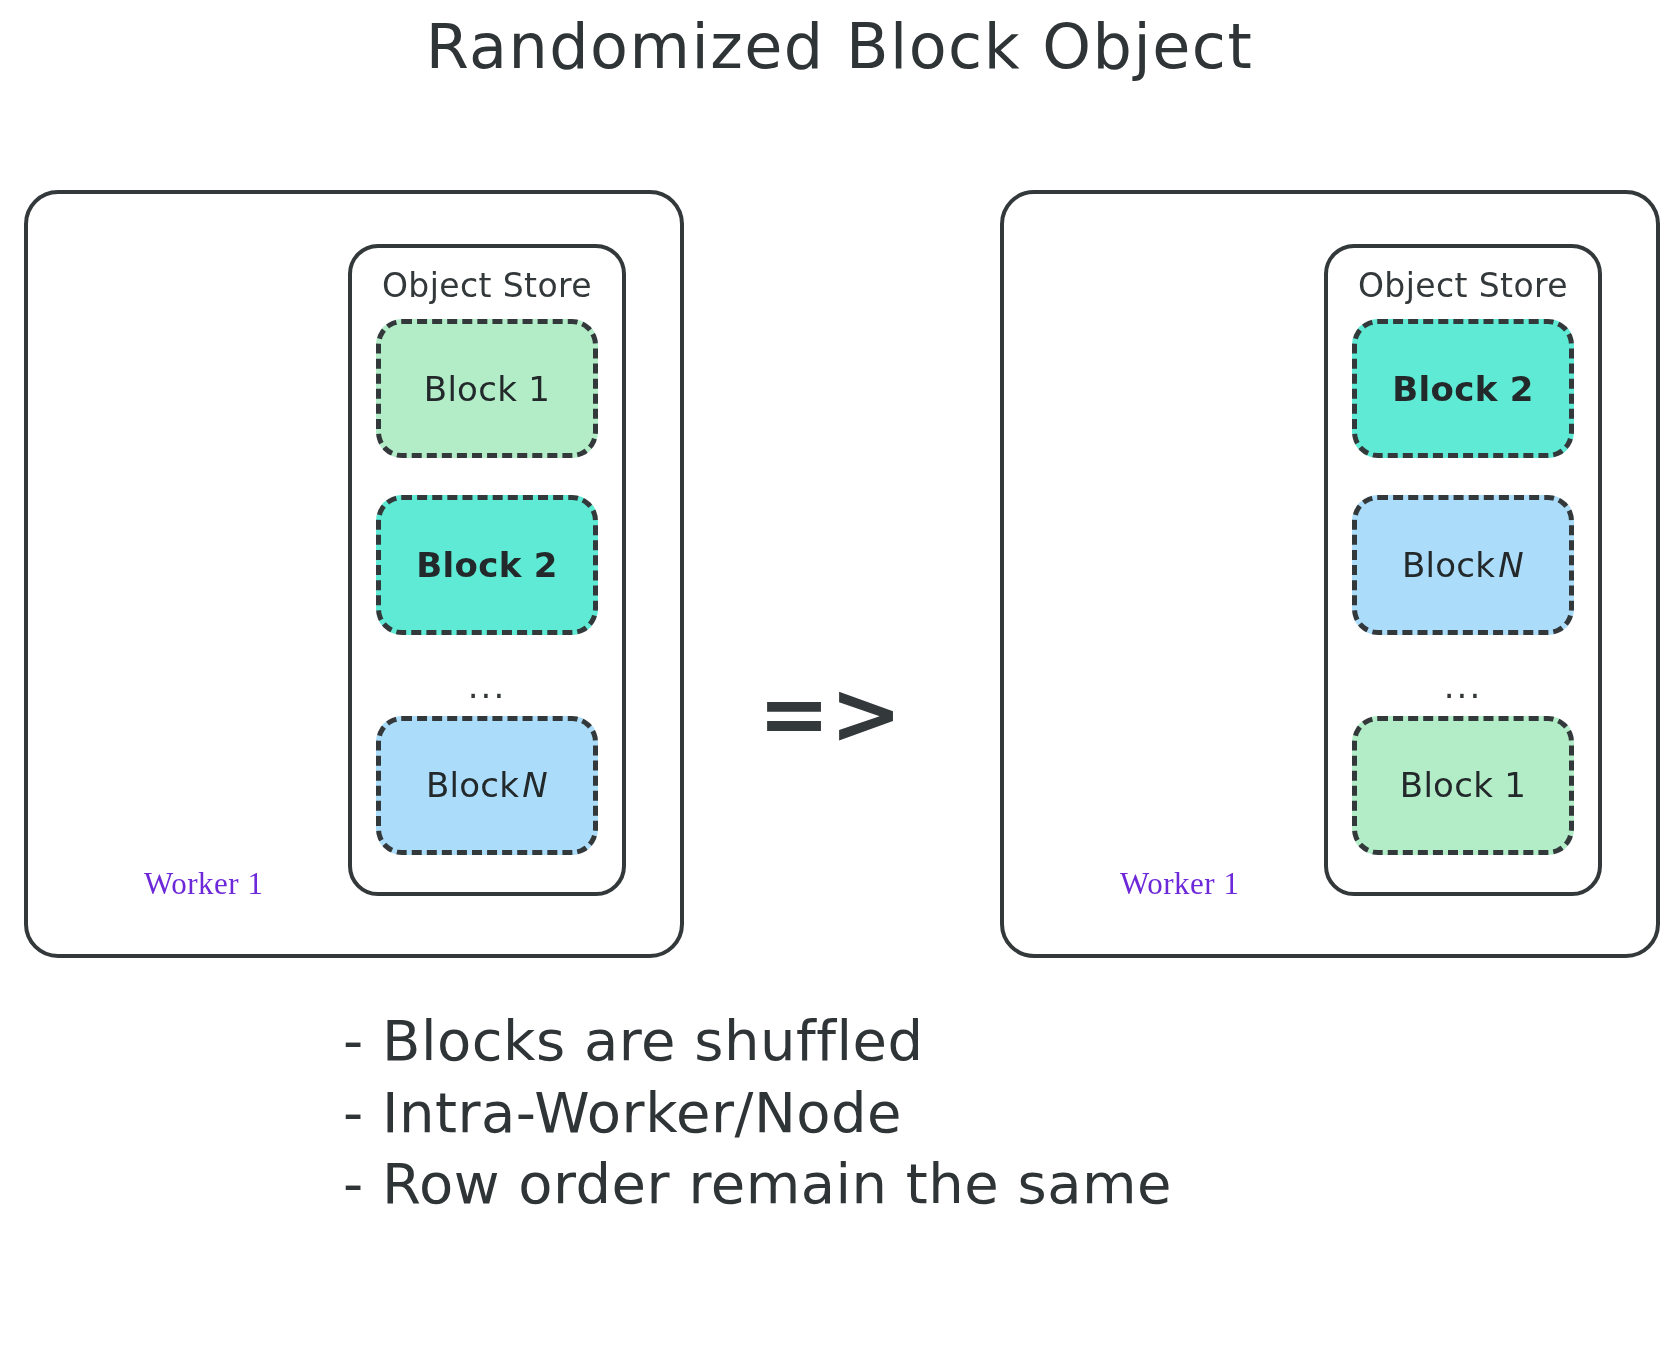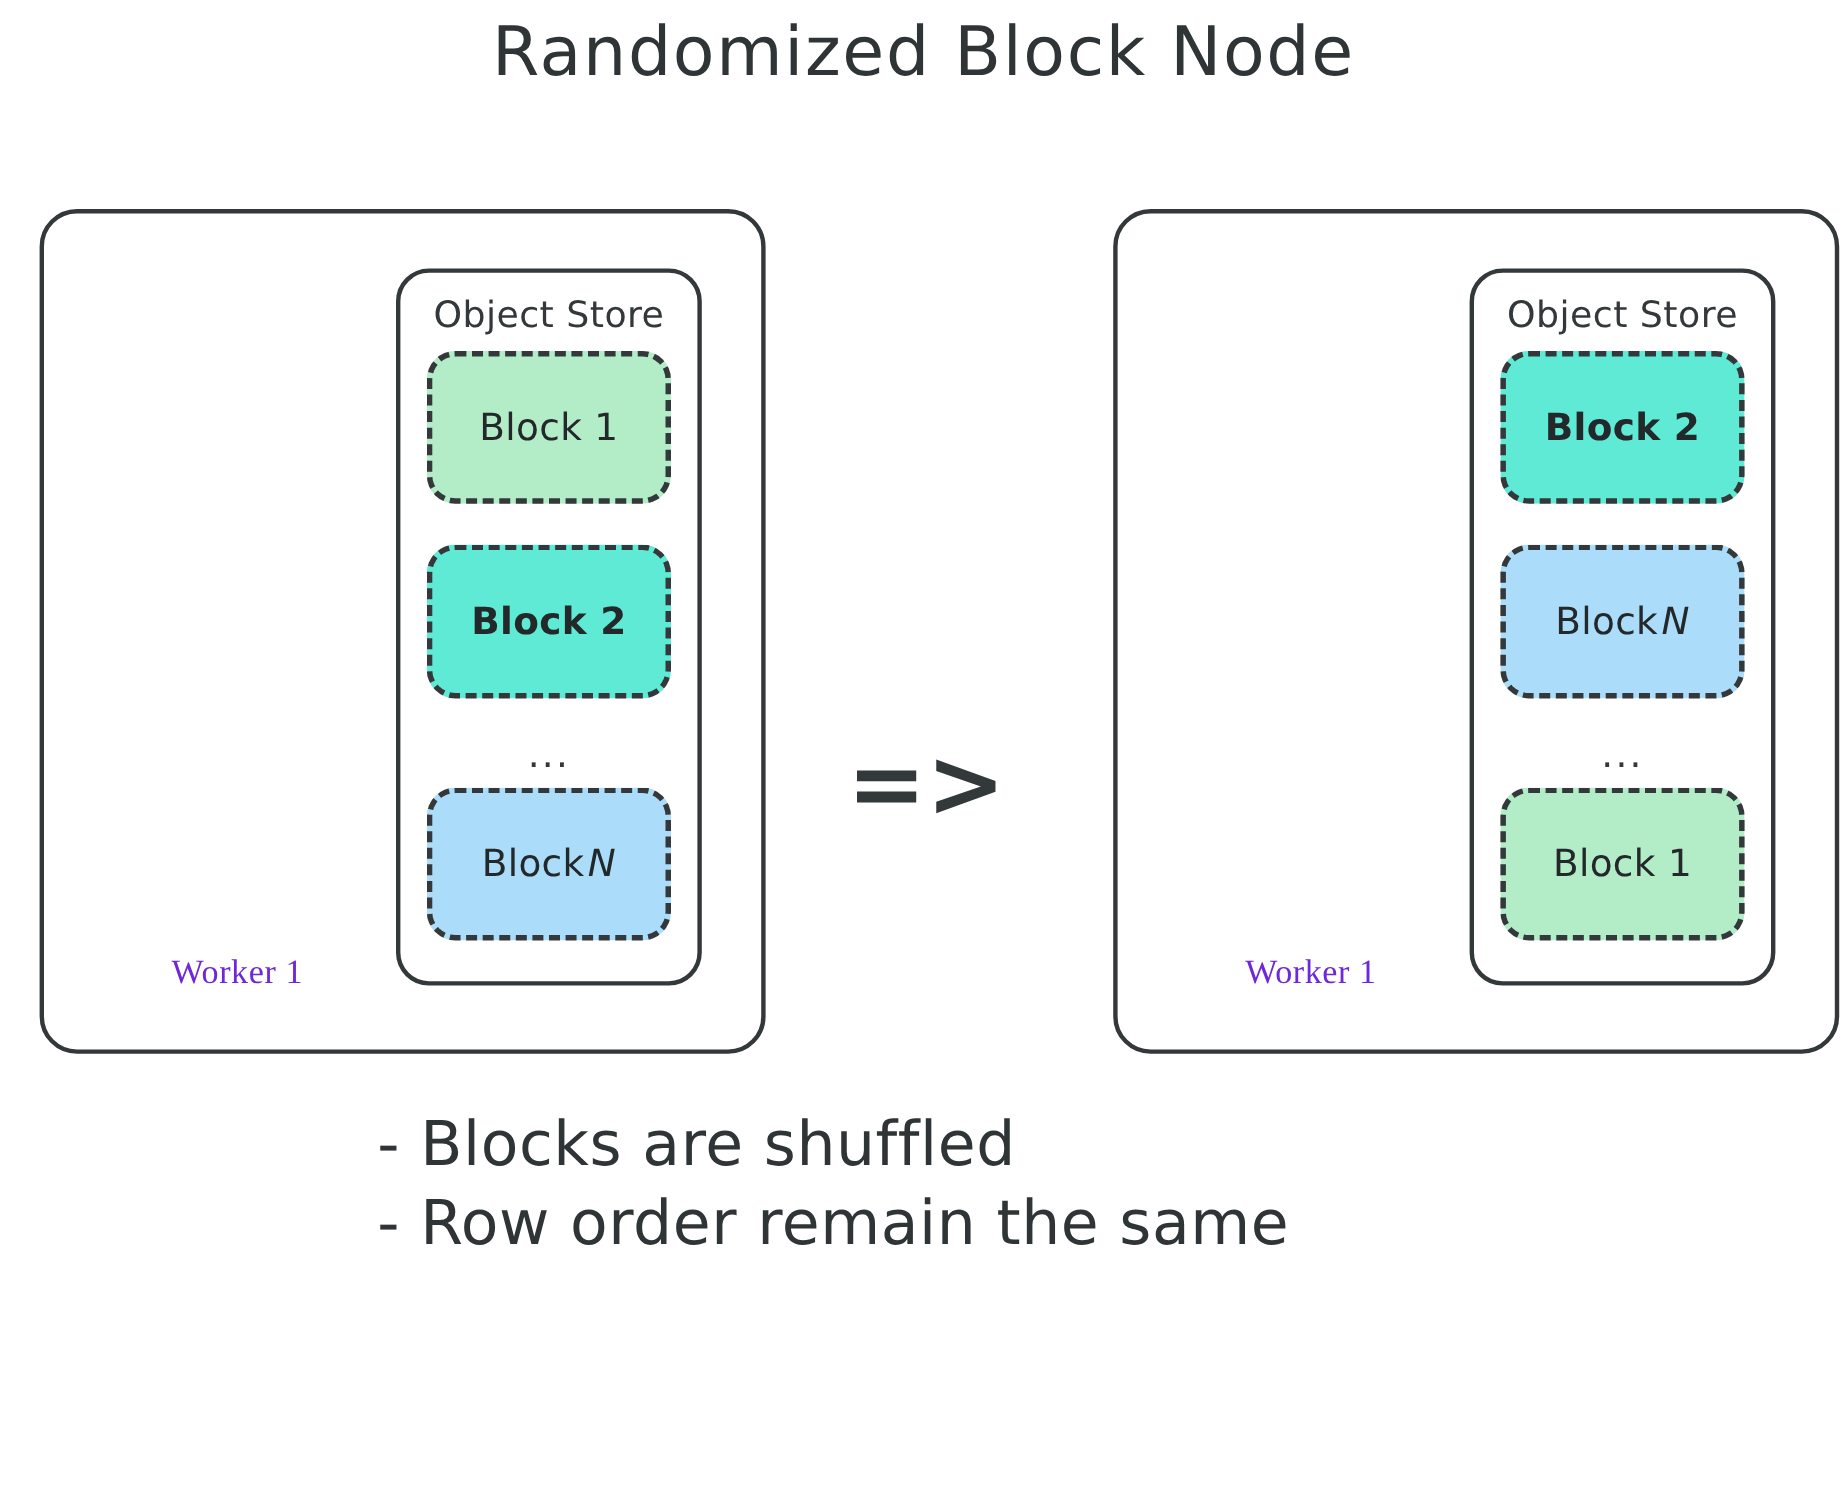--- a/index.html
+++ b/index.html
@@ -29,21 +29,21 @@
     font-weight: 400;
     letter-spacing: 1.5px;
     color: #2f3436;
     line-height: 1.25;
   }
 
   
   .panels {
     position: absolute;
     top: 190px;
-    left: 12px;
+    left: 0;
     width: 1439px;
     height: 775px;
   }
   .worker-panel {
     position: absolute;
     top: 0;
     width: 660px;
     height: 768px;
     border: 4px solid #33383a;
     border-radius: 34px;
@@ -151,21 +151,21 @@
     font-size: 56px;
     color: #2f3436;
     line-height: 1.28;
     white-space: nowrap;
     letter-spacing: 0.5px;
   }
 </style>
 </head>
 <body>
 
-<div class="diagram-title">Randomized Block Node</div>
+<div class="diagram-title">Randomized Block Object</div>
 
 <div class="panels">
 
   <div class="worker-panel left">
 
     <div class="object-store">
       <div class="object-store-title">Object Store</div>
 
       <div class="block green">
         <span>Block 1</span>
@@ -209,14 +209,15 @@
       </div>
     </div>
 
     <div class="worker-label">Worker 1</div>
   </div>
 
 </div>
 
 <div class="notes">
   <div class="note-line">- Blocks are shuffled</div>
+  <div class="note-line">- Intra-Worker/Node</div>
   <div class="note-line">- Row order remain the same</div>
 </div>
 
 </body></html>

